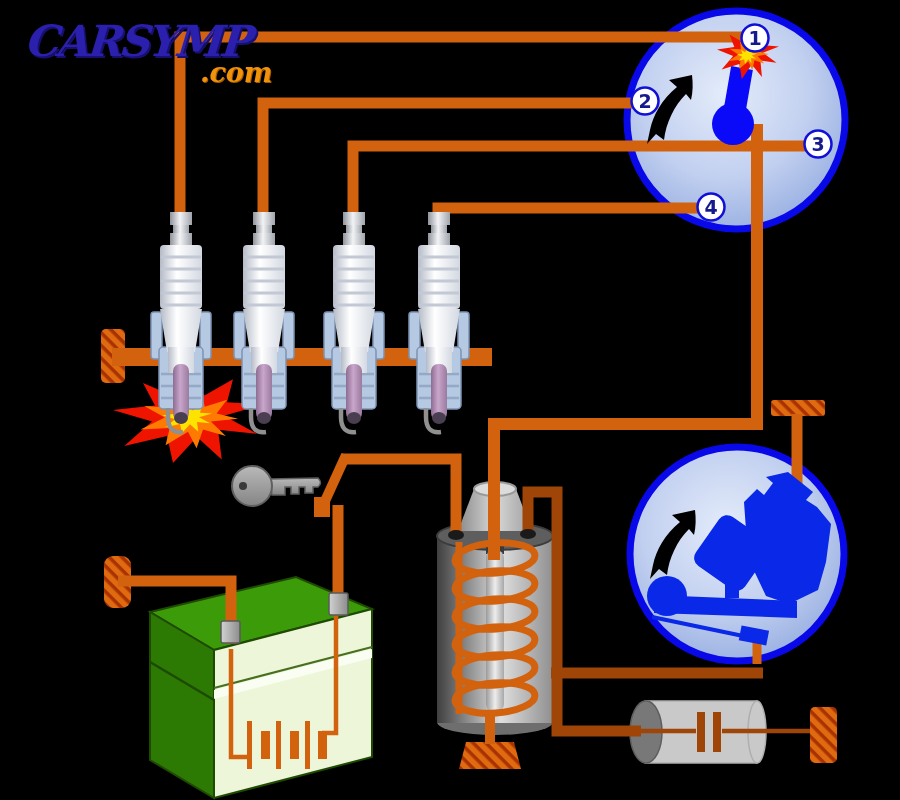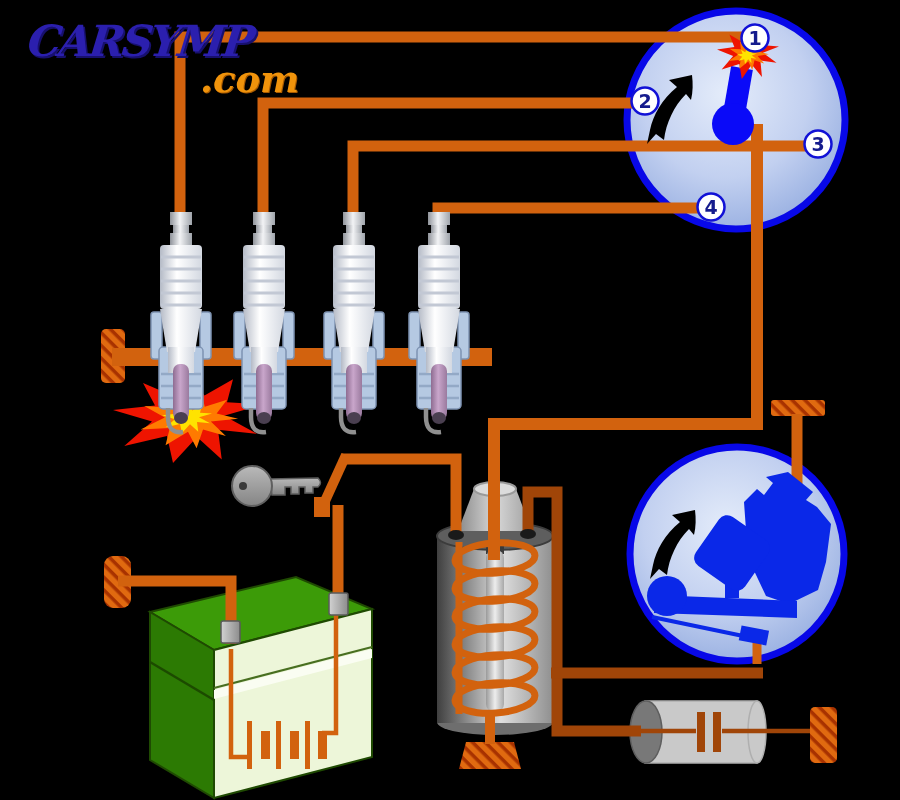--- a/index.html
+++ b/index.html
@@ -5,21 +5,21 @@
   html,body{margin:0;padding:0;background:#000;}
   .stage{position:relative;width:900px;height:800px;background:#000;overflow:hidden;
          font-family:"Liberation Sans", sans-serif;}
   .stage svg{position:absolute;left:0;top:0;}
   .logo{position:absolute;left:28px;top:20px;z-index:5;}
   .logo .brand{display:inline-block;font-family:"DejaVu Serif", serif;
     font-style:italic;font-weight:900;font-size:43px;line-height:1;
     letter-spacing:-3px;color:#2B1FAE;transform:skewX(-6deg);
     text-shadow:2px 2px 0 #17106e;}
   .logo .suffix{position:absolute;left:172px;top:37px;font-family:"DejaVu Serif", serif;
-    font-style:italic;font-weight:700;font-size:37px;color:#F0930B;
+    font-style:italic;font-weight:700;font-size:27px;color:#F0930B;
     text-shadow:1px 1px 0 #a85a00;}
   .badge-text{font-family:"DejaVu Sans", sans-serif;font-weight:bold;font-size:19px;
     fill:#151B8D;text-anchor:middle;}
 </style>
 </head>
 <body>
 
 <div class="stage">
 
 <svg width="900" height="800" viewBox="0 0 900 800">

